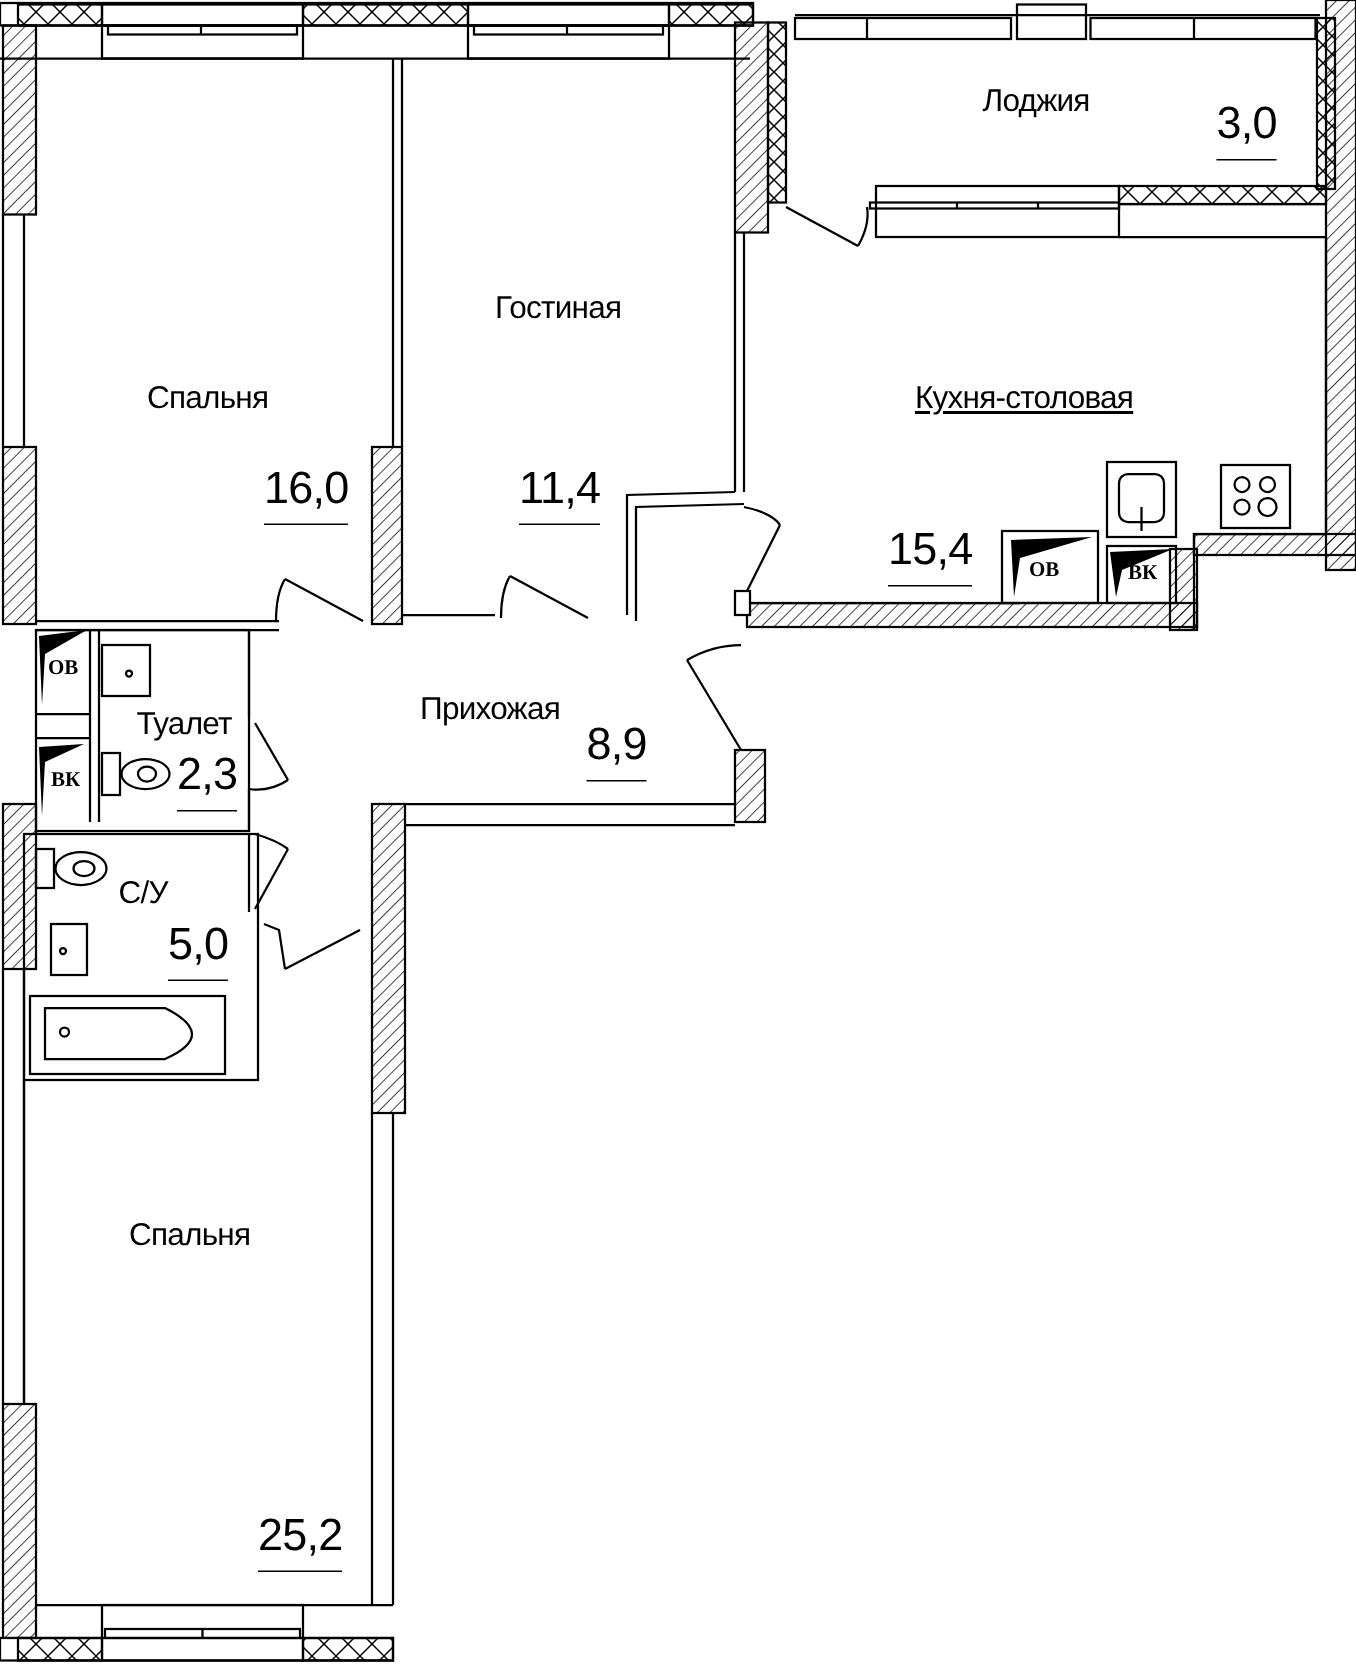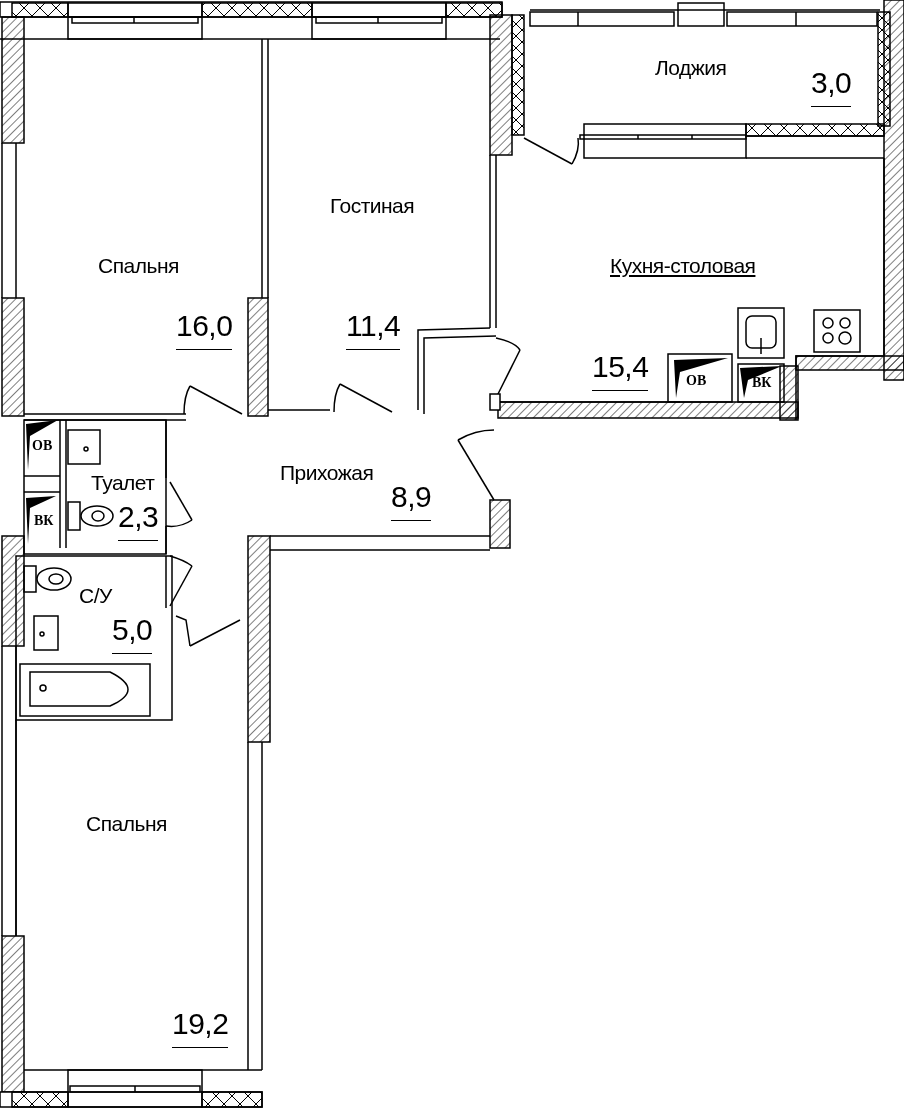--- a/index.html
+++ b/index.html
@@ -206,18 +206,18 @@
 <div class="lbl name" style="left:91px; top:471px;">Туалет</div>
 <div class="lbl area" style="left:118px; top:502px;">2,3</div>
 
 <div class="lbl name" style="left:280px; top:461px;">Прихожая</div>
 <div class="lbl area" style="left:391px; top:482px;">8,9</div>
 
 <div class="lbl name" style="left:79px; top:584px;">С/У</div>
 <div class="lbl area" style="left:112px; top:615px;">5,0</div>
 
 <div class="lbl name" style="left:86px; top:812px;">Спальня</div>
-<div class="lbl area" style="left:172px; top:1009px;">19,2</div>
+<div class="lbl area" style="left:172px; top:1009px;">25,2</div>
 
 <div class="tag" style="left:686px; top:373px;">ОВ</div>
 <div class="tag" style="left:752px; top:375px;">ВК</div>
 <div class="tag" style="left:32px; top:438px;">ОВ</div>
 <div class="tag" style="left:34px; top:513px;">ВК</div>
 
 </body></html>

